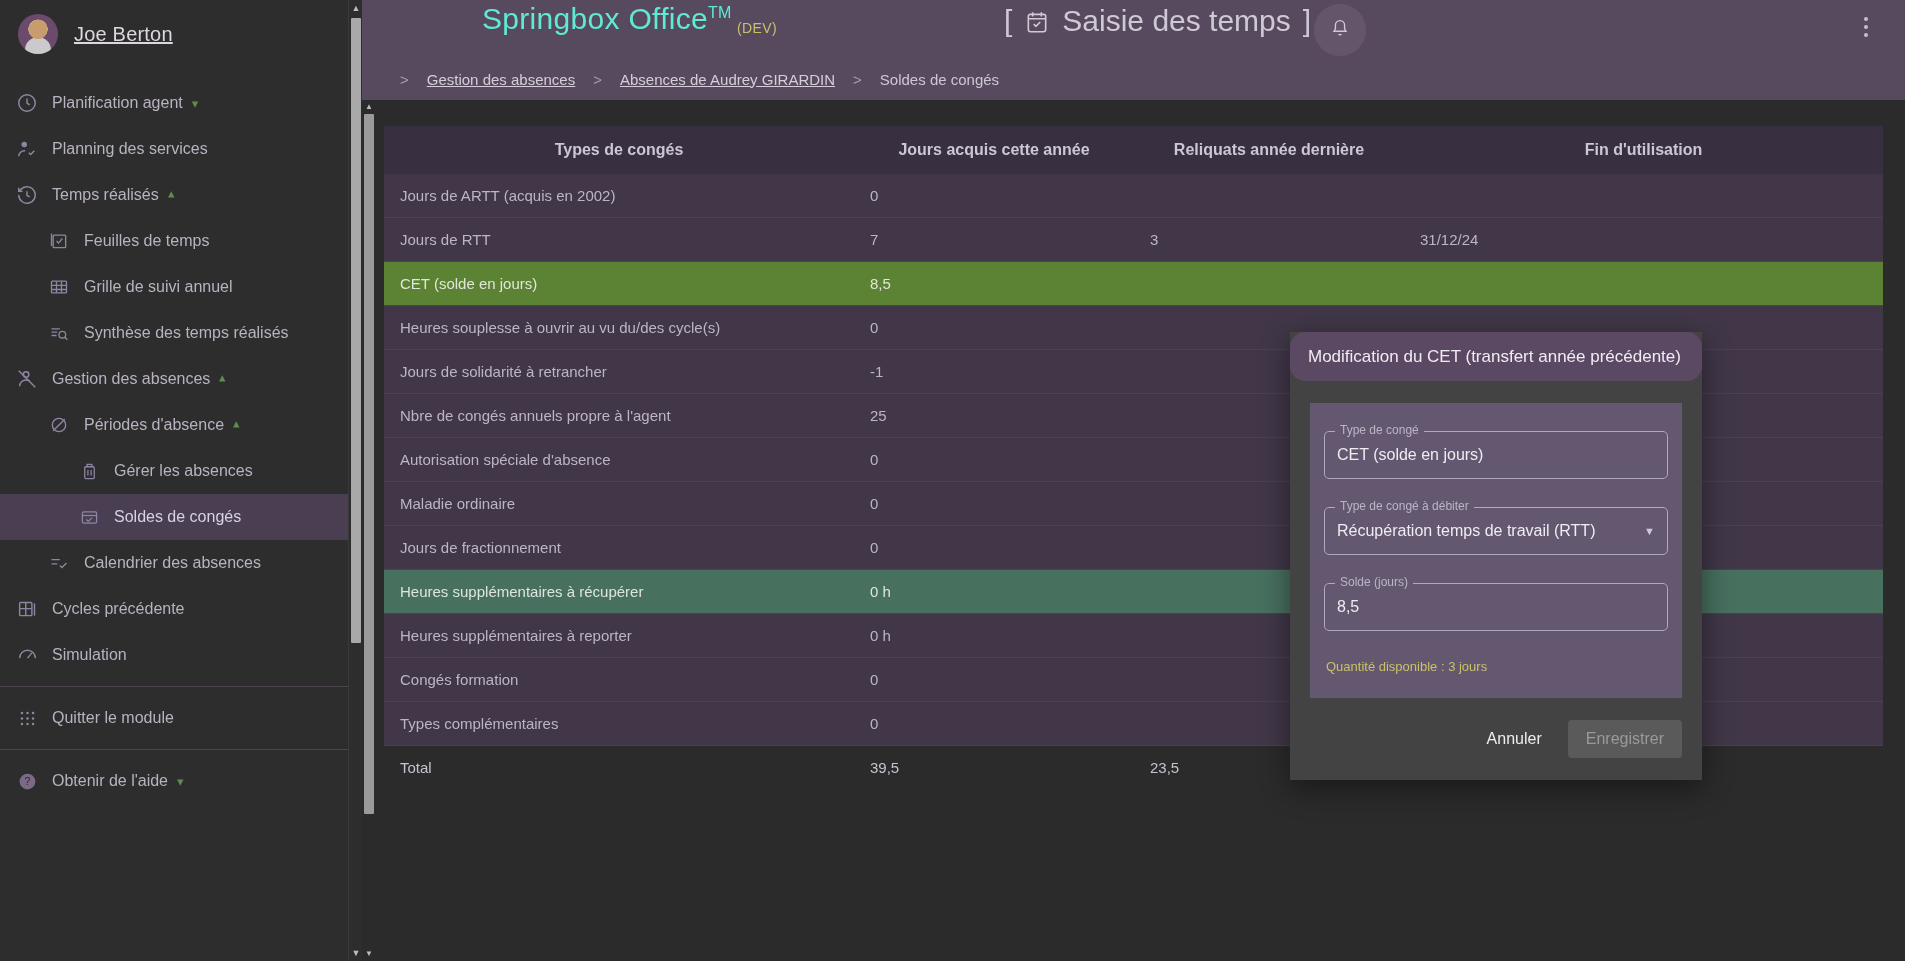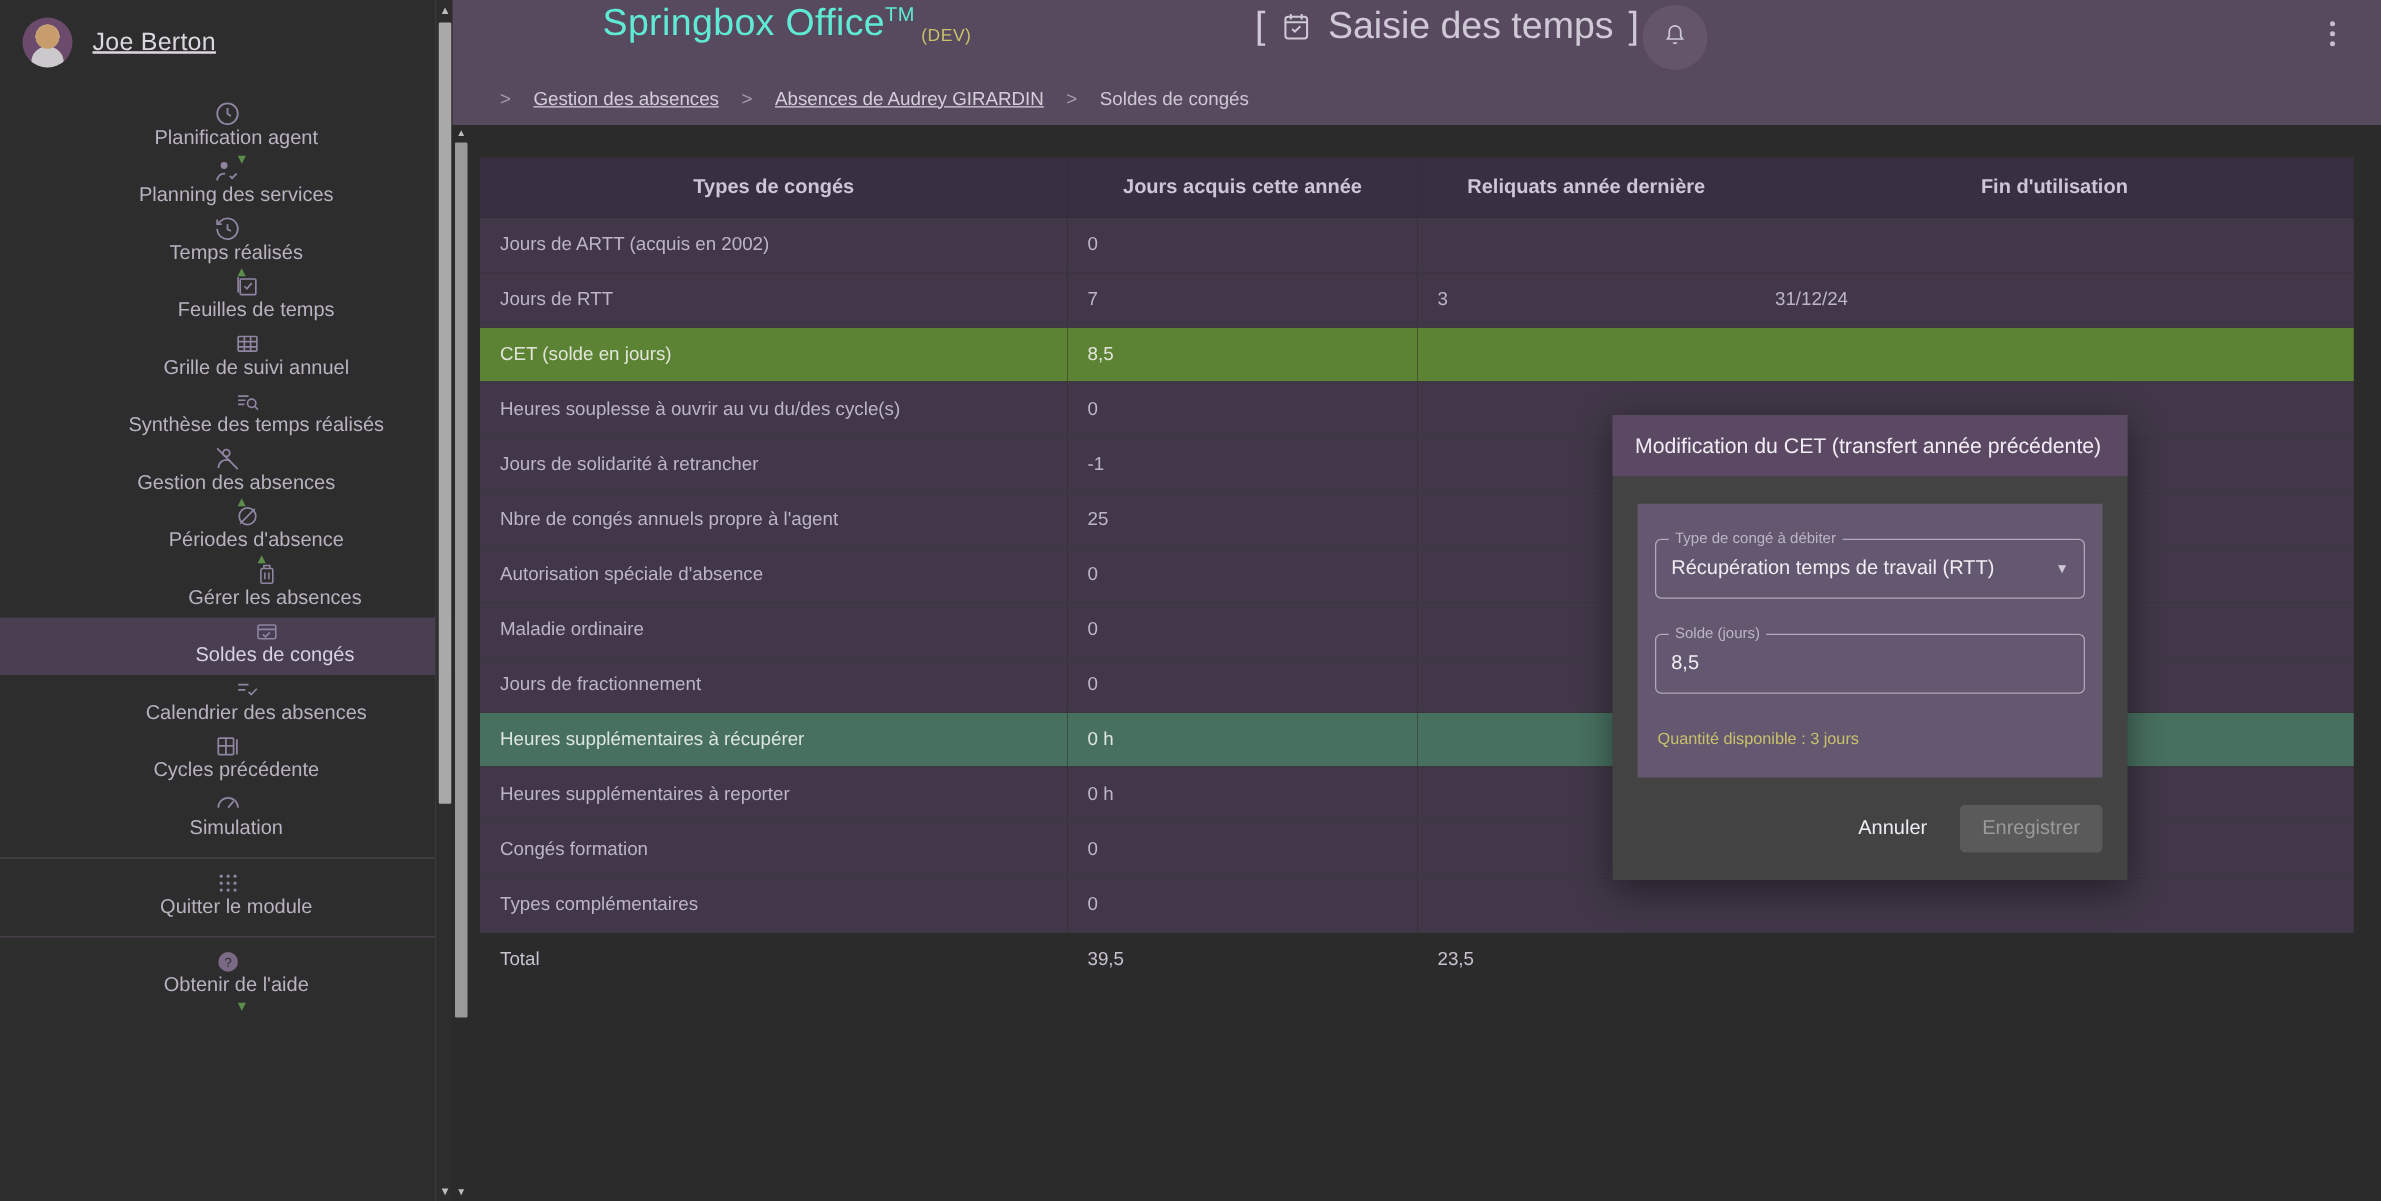--- a/index.html
+++ b/index.html
@@ -46,21 +46,20 @@
   .user-name { font-size: 20px; color: #ddd8e0; letter-spacing: .2px; text-decoration: underline; }
 
   .nav { margin-top: 12px; }
   .nav-item {
     display: flex; align-items: center;
     height: 46px;
     color: #b9b2c0;
     font-size: 16px;
     cursor: pointer;
     position: relative;
-    flex-direction: column;
   }
   .nav-item .ic {
     flex: 0 0 auto;
     width: 22px; height: 22px;
     display: flex; align-items: center; justify-content: center;
     color: #8f85a3;
     margin-right: 14px;
   }
   .nav-item svg { display: block; }
   .lvl0 { padding-left: 16px; }
@@ -208,20 +207,21 @@
     width: 412px;
     background: #434343;
     box-shadow: 0 8px 28px rgba(0,0,0,.45);
     z-index: 50;
   }
   .modal-head {
     background: #5b4963;
     padding: 15px 18px 14px 18px;
     font-size: 17px;
     color: #f0ecf3;
+    border-radius: 15px;
   }
   .modal-body {
     background: #635870;
     margin: 22px 20px 0 20px;
     padding: 28px 14px 24px 14px;
   }
   .field {
     position: relative;
     border: 1px solid #b1a8bb;
     border-radius: 5px;
@@ -618,20 +618,24 @@
             </tr>
           </tbody>
       </table>
     </div>
 
     <div class="modal">
       <div class="modal-head">Modification du CET (transfert année précédente)</div>
 
       <div class="modal-body">
 
+        <div class="field">
+          <span class="flabel">Type de congé</span>
+          <span class="fval">CET (solde en jours)</span>
+        </div>
 
         <div class="field">
           <span class="flabel">Type de congé à débiter</span>
           <span class="fval">Récupération temps de travail (RTT)</span>
           <span class="caret">▼</span>
         </div>
 
         <div class="field">
           <span class="flabel">Solde (jours)</span>
           <span class="fval">8,5</span>

